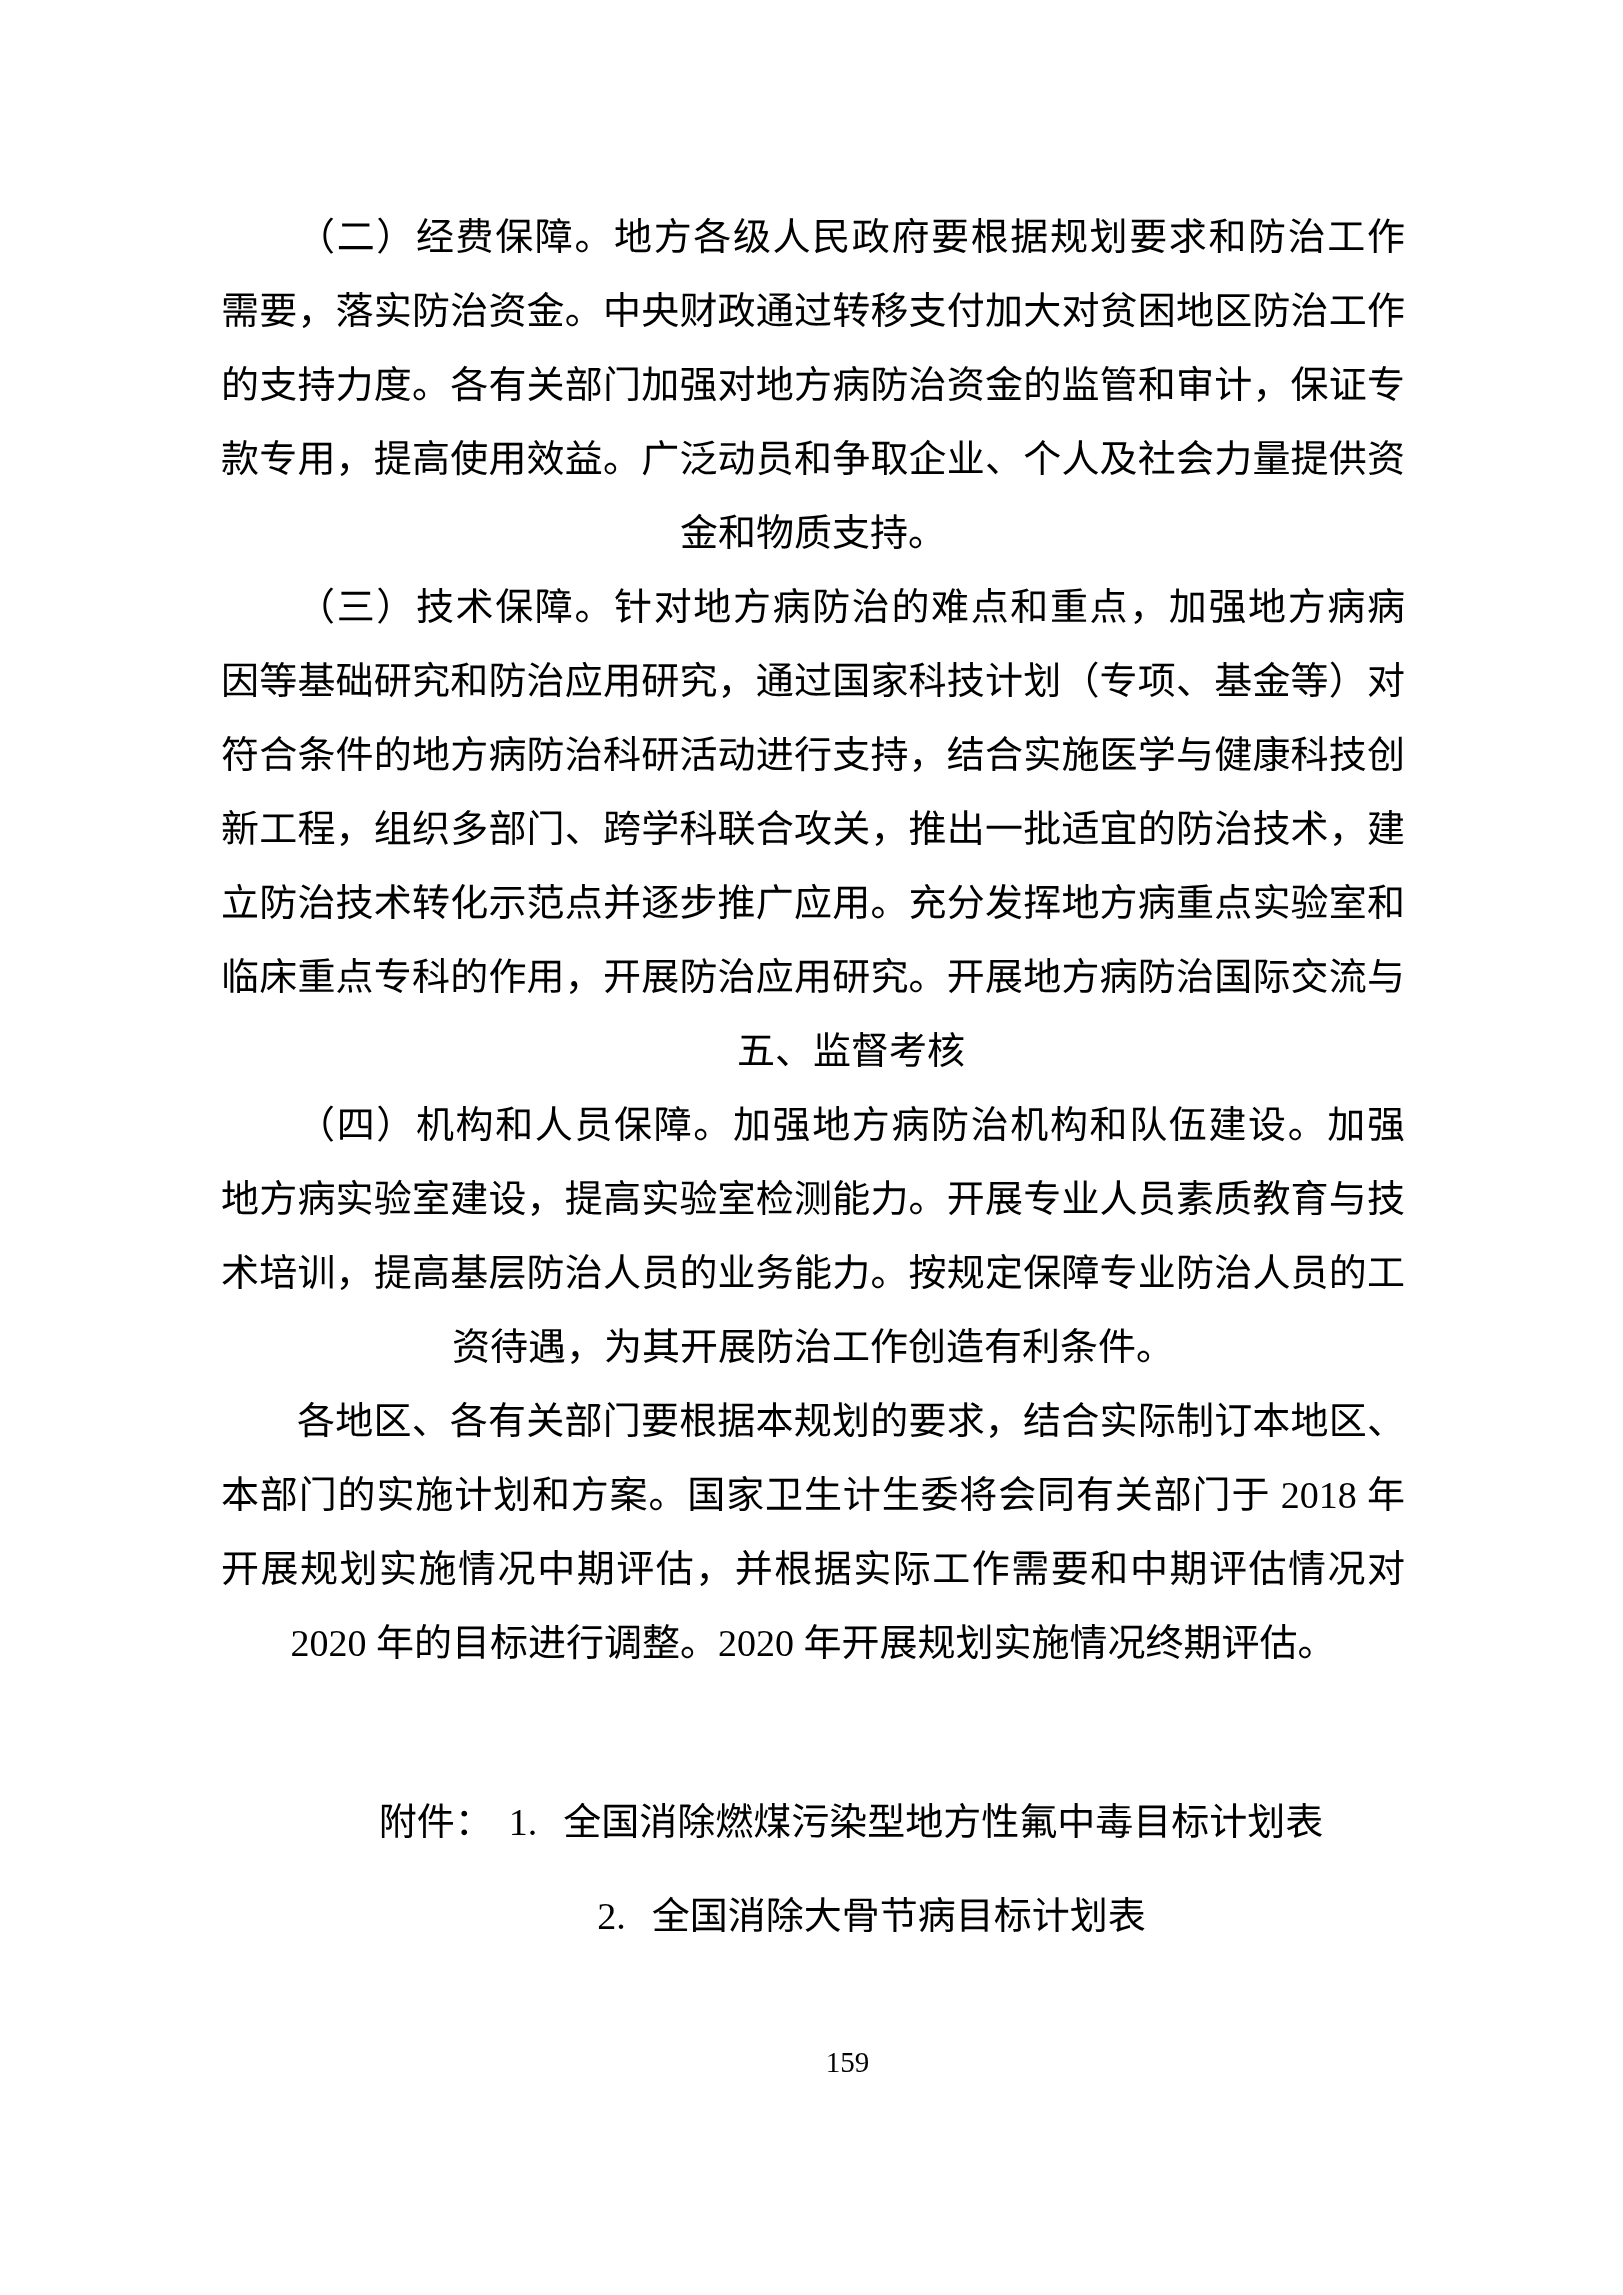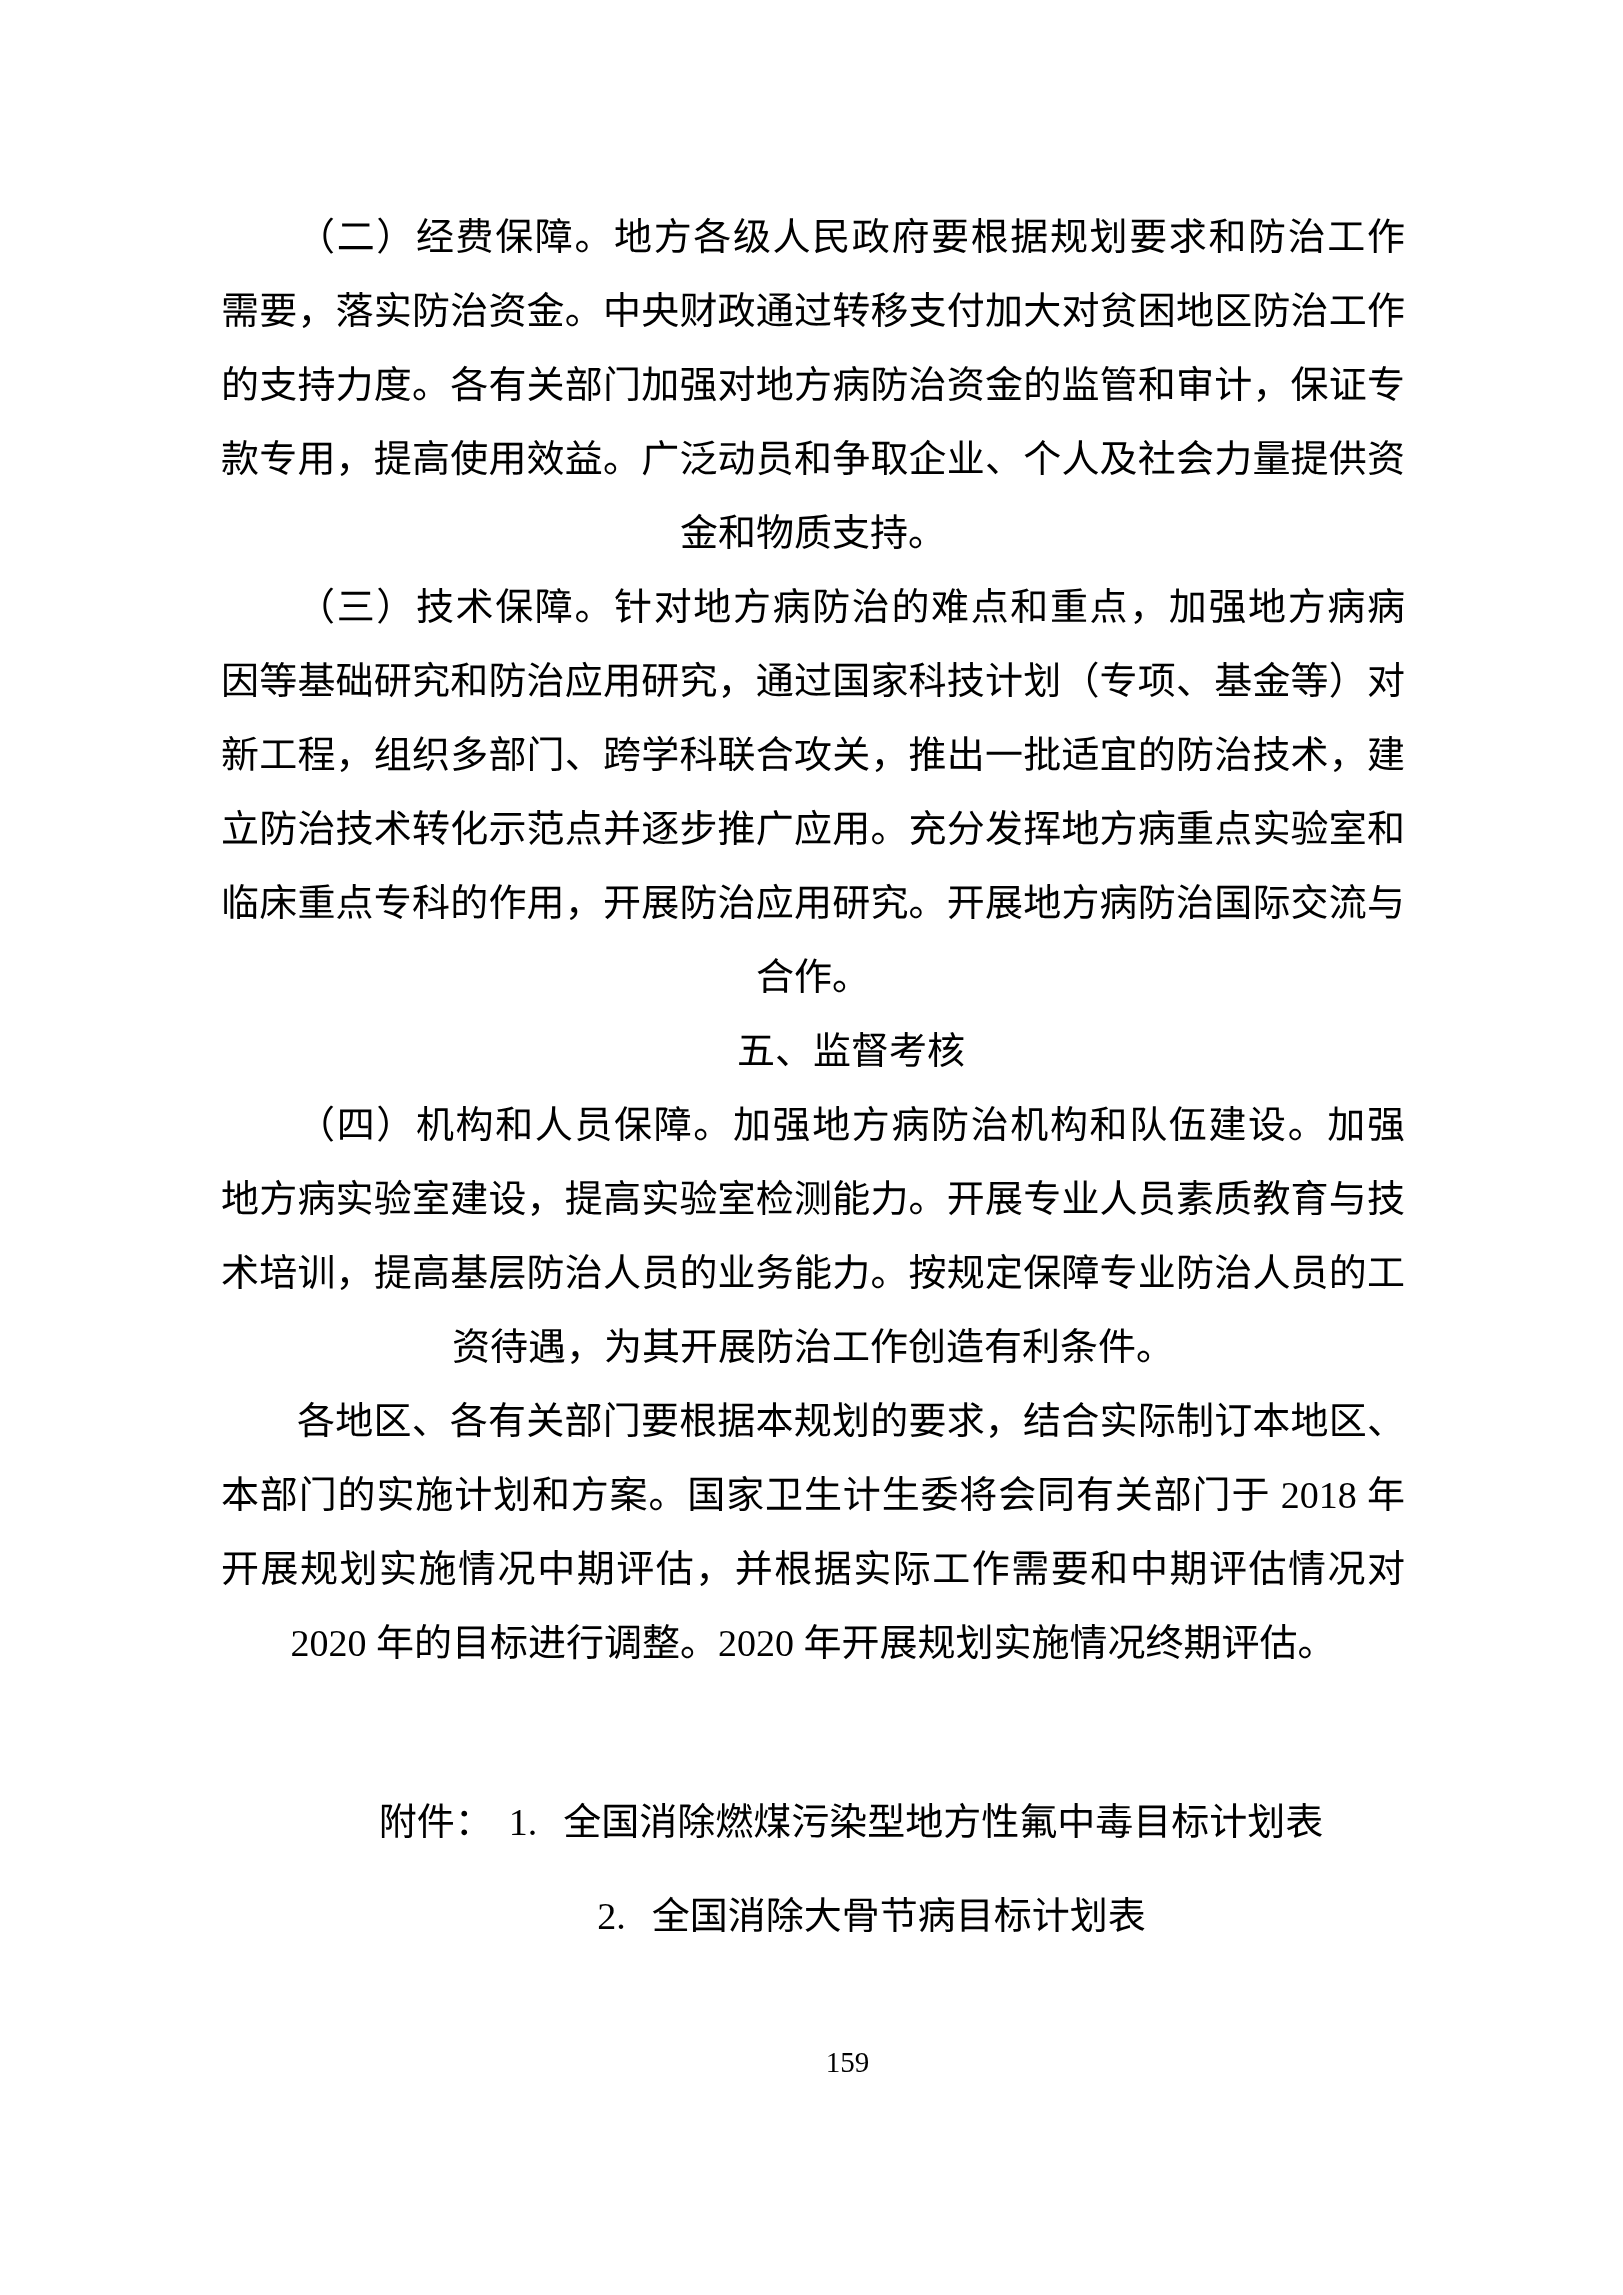--- a/index.html
+++ b/index.html
@@ -86,24 +86,24 @@
       <div class="line indent full">（二）经费保障。地方各级人民政府要根据规划要求和防治工作</div>
       <div class="line full">需要，落实防治资金。中央财政通过转移支付加大对贫困地区防治工作</div>
       <div class="line full">的支持力度。各有关部门加强对地方病防治资金的监管和审计，保证专</div>
       <div class="line full">款专用，提高使用效益。广泛动员和争取企业、个人及社会力量提供资</div>
       <div class="line end">金和物质支持。</div>
     </div>
 
     <div>
       <div class="line indent full">（三）技术保障。针对地方病防治的难点和重点，加强地方病病</div>
       <div class="line full">因等基础研究和防治应用研究，通过国家科技计划（专项、基金等）对</div>
+      <div class="line full">符合条件的地方病防治科研活动进行支持，结合实施医学与健康科技创</div>
       <div class="line full">新工程，组织多部门、跨学科联合攻关，推出一批适宜的防治技术，建</div>
       <div class="line full">立防治技术转化示范点并逐步推广应用。充分发挥地方病重点实验室和</div>
       <div class="line full">临床重点专科的作用，开展防治应用研究。开展地方病防治国际交流与</div>
-      <div class="line end">合作。</div>
     </div>
 
     <div>
       <div class="line indent end">五、监督考核</div>
     </div>
 
     <div>
       <div class="line indent full">（四）机构和人员保障。加强地方病防治机构和队伍建设。加强</div>
       <div class="line full">地方病实验室建设，提高实验室检测能力。开展专业人员素质教育与技</div>
       <div class="line full">术培训，提高基层防治人员的业务能力。按规定保障专业防治人员的工</div>

